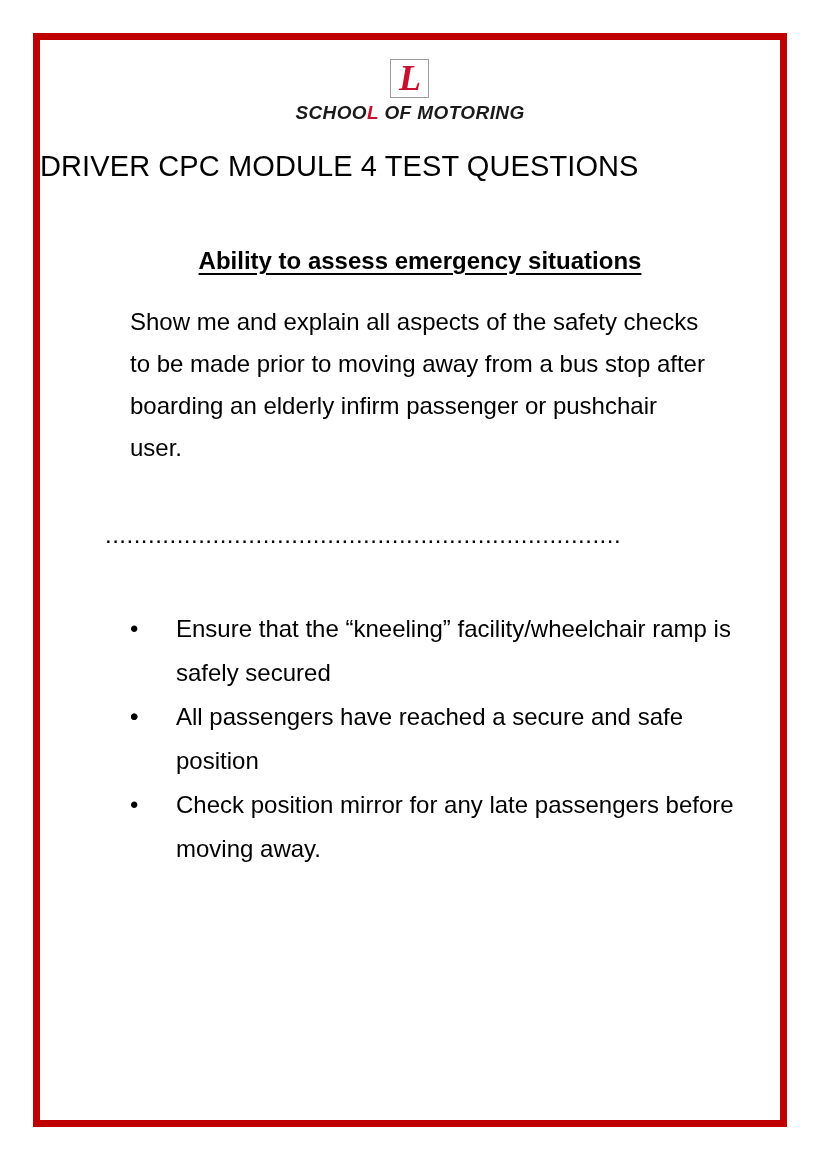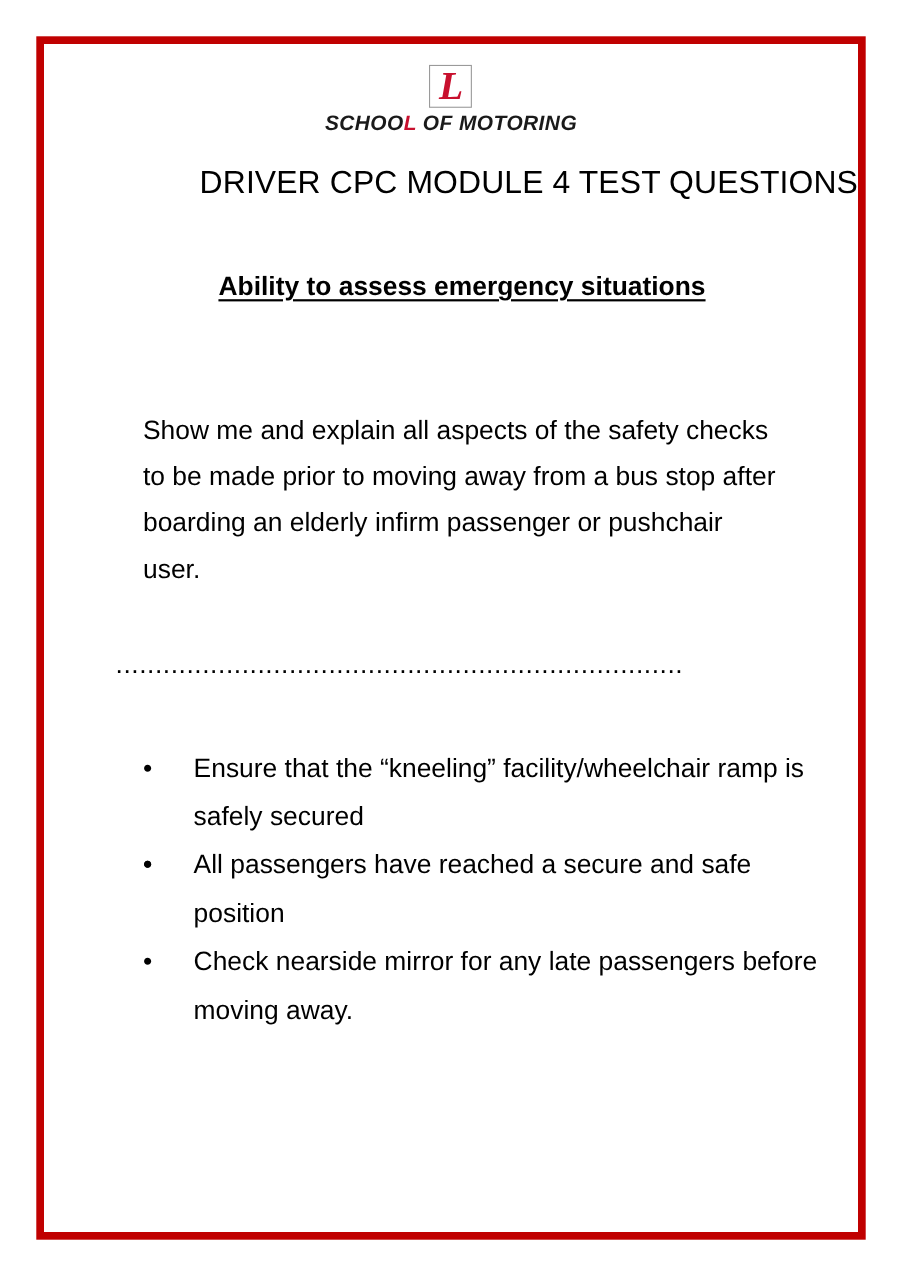--- a/index.html
+++ b/index.html
@@ -96,42 +96,42 @@
     letter-spacing: 0.4px;
     color: #1a1a1a;
   }
   .logo-tagline .accent {
     color: #C8102E;
   }
 
   
   .doc-title {
     margin-top: 26px;
-    text-align: right;
+    text-align: left;
     font-size: 29px;
     font-weight: normal;
     letter-spacing: 0.1px;
     color: #000000;
   }
 
   
   .section-heading {
     margin-top: 64px;
     text-align: center;
     font-size: 24px;
     font-weight: bold;
     text-decoration: underline;
     text-underline-offset: 4px;
     color: #000000;
     padding-left: 20px;
   }
 
   
   .question {
-    margin-top: 96px;
+    margin-top: 26px;
     margin-left: 90px;
     width: 575px;
     font-size: 24px;
     line-height: 42px;
     color: #000000;
   }
 
   
   .divider-wrap {
     margin-top: 56px;
@@ -213,18 +213,18 @@
       </li>
       <li class="answer-item">
         <span class="answer-bullet">•</span>
       </li>
       <li class="answer-item">
         <span class="answer-bullet">•</span>
         <span>All passengers have reached a secure and safe position</span>
       </li>
       <li class="answer-item">
         <span class="answer-bullet">•</span>
-        <span>Check nearside mirror for any late passengers before moving away.</span>
+        <span>Check position mirror for any late passengers before moving away.</span>
       </li>
     </ul>
 
   </div>
 </div>
 
 </body></html>

